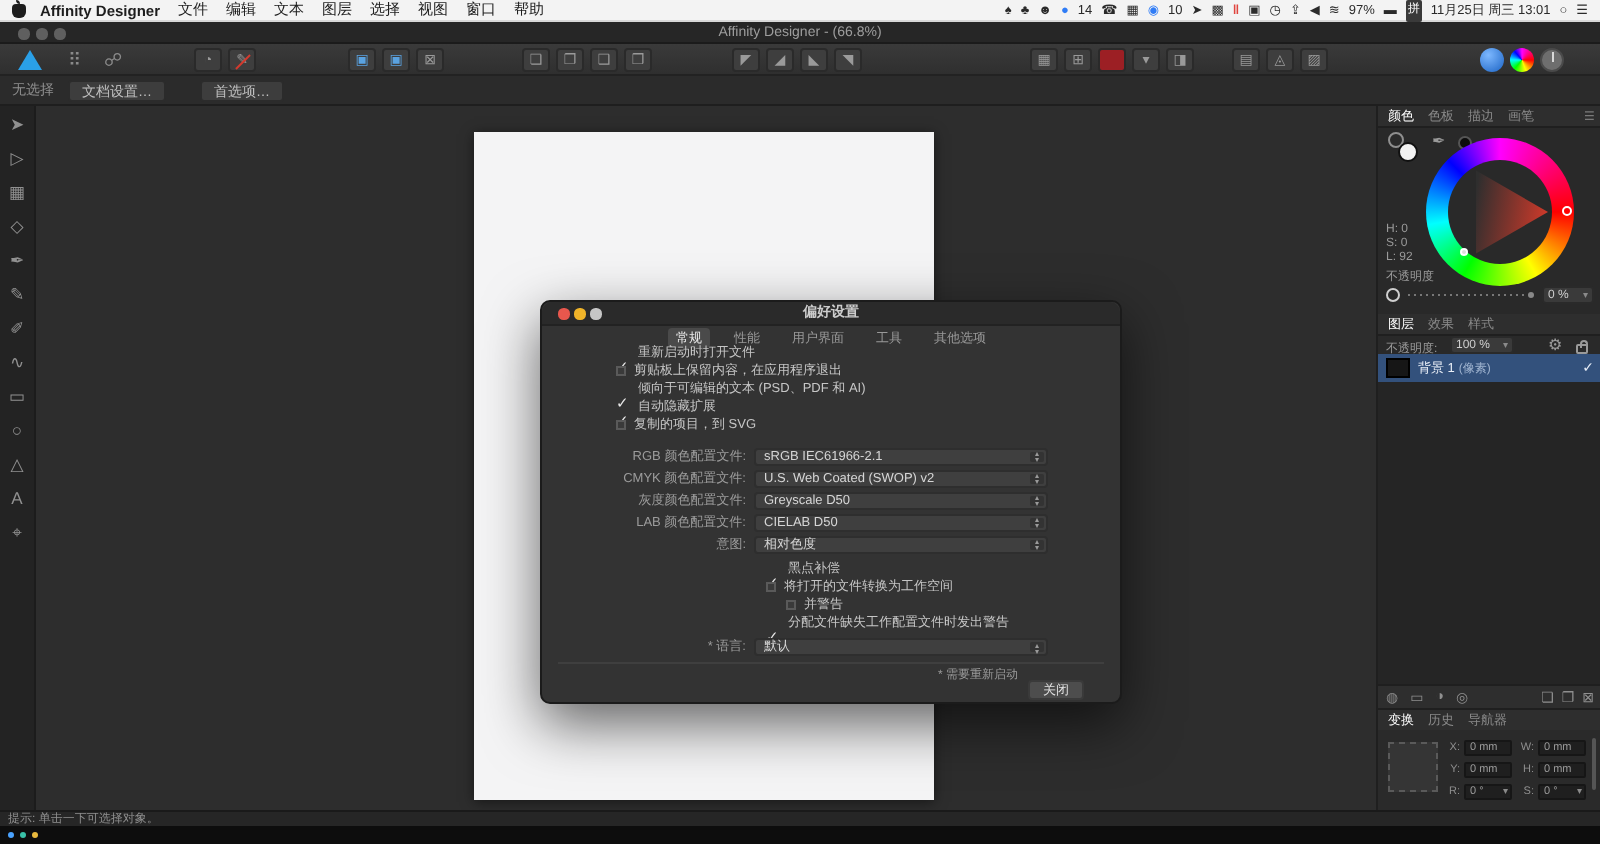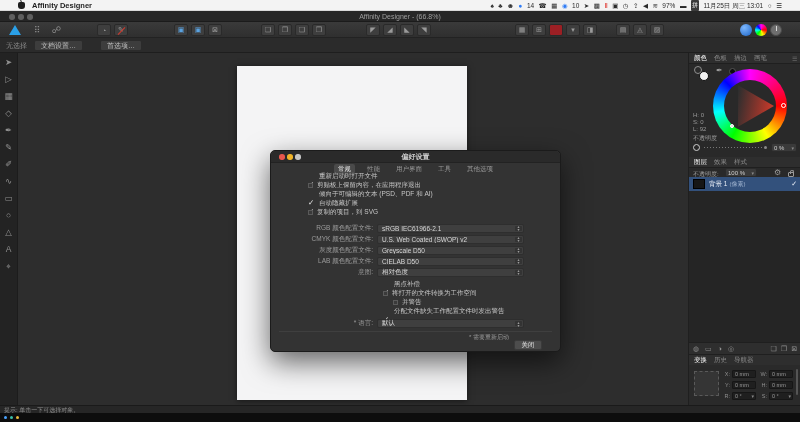--- a/index.html
+++ b/index.html
@@ -1,20 +1,20 @@
 <!DOCTYPE html>
 <html><head>
 <meta charset="utf-8">
 <style>
   html,body{margin:0;padding:0;background:#000;}
   *{box-sizing:border-box;font-family:"Liberation Sans","DejaVu Sans",sans-serif;}
   .screen{position:relative;width:800px;height:422px;overflow:hidden;background:#2d2d2d;}
 
   
-  .menubar{position:absolute;left:0;top:0;width:800px;height:11px;background:#f3f3f3;border-bottom:1px solid #d8d8d8;display:flex;align-items:center;padding:0 18px;font-size:7.5px;color:#1d1d1d;}
+  .menubar{position:absolute;left:0;top:0;width:800px;height:11px;background:#f3f3f3;border-bottom:1px solid #d8d8d8;display:flex;align-items:center;padding:0 6px;font-size:7.5px;color:#1d1d1d;}
   .apple{width:7px;height:7px;background:#1d1d1d;border-radius:2px 2px 3px 3px;margin-right:7px;position:relative;}
   .apple::before{content:"";position:absolute;left:2px;top:-2px;width:2px;height:2px;background:#1d1d1d;border-radius:0 2px 0 2px;}
   .appname{font-weight:bold;margin-right:9px;white-space:nowrap;}
   .menus{display:flex;gap:9px;}
   .menu-item{white-space:nowrap;cursor:default;}
   .mb-status{margin-left:auto;display:flex;align-items:center;gap:4.5px;font-size:6.5px;color:#2a2a2a;}
   .status-item{white-space:nowrap;line-height:11px;}
   .blue{color:#2f7cf6;}
   .red{color:#e0443e;font-weight:bold;}
   .input-badge{background:#3a3a3a;color:#fff;border-radius:1px;padding:0 1px;font-size:6px;}
@@ -148,20 +148,31 @@
   .close-btn{position:absolute;right:18px;top:189px;width:28px;height:10px;background:#4d4d4d;border:1px solid #3a3a3a;border-radius:2px;font-size:6.5px;color:#e3e3e3;display:flex;align-items:center;justify-content:center;}
 </style>
 </head>
 <body>
 
 <div class="screen">
 
   <div class="menubar">
     <span class="apple"></span>
     <span class="appname">Affinity Designer</span>
+    <span class="menus">
+
+    <span class="menu-item">文件</span>
+        <span class="menu-item">编辑</span>
+        <span class="menu-item">文本</span>
+        <span class="menu-item">图层</span>
+        <span class="menu-item">选择</span>
+        <span class="menu-item">视图</span>
+        <span class="menu-item">窗口</span>
+        <span class="menu-item">帮助</span>
+      </span>
     <span class="mb-status">
 
     <span class="status-item">♠</span>
         <span class="status-item">♣</span>
         <span class="status-item">☻</span>
         <span class="status-item blue">●</span>
         <span class="status-item">14</span>
         <span class="status-item">☎</span>
         <span class="status-item">▦</span>
         <span class="status-item blue">◉</span>

